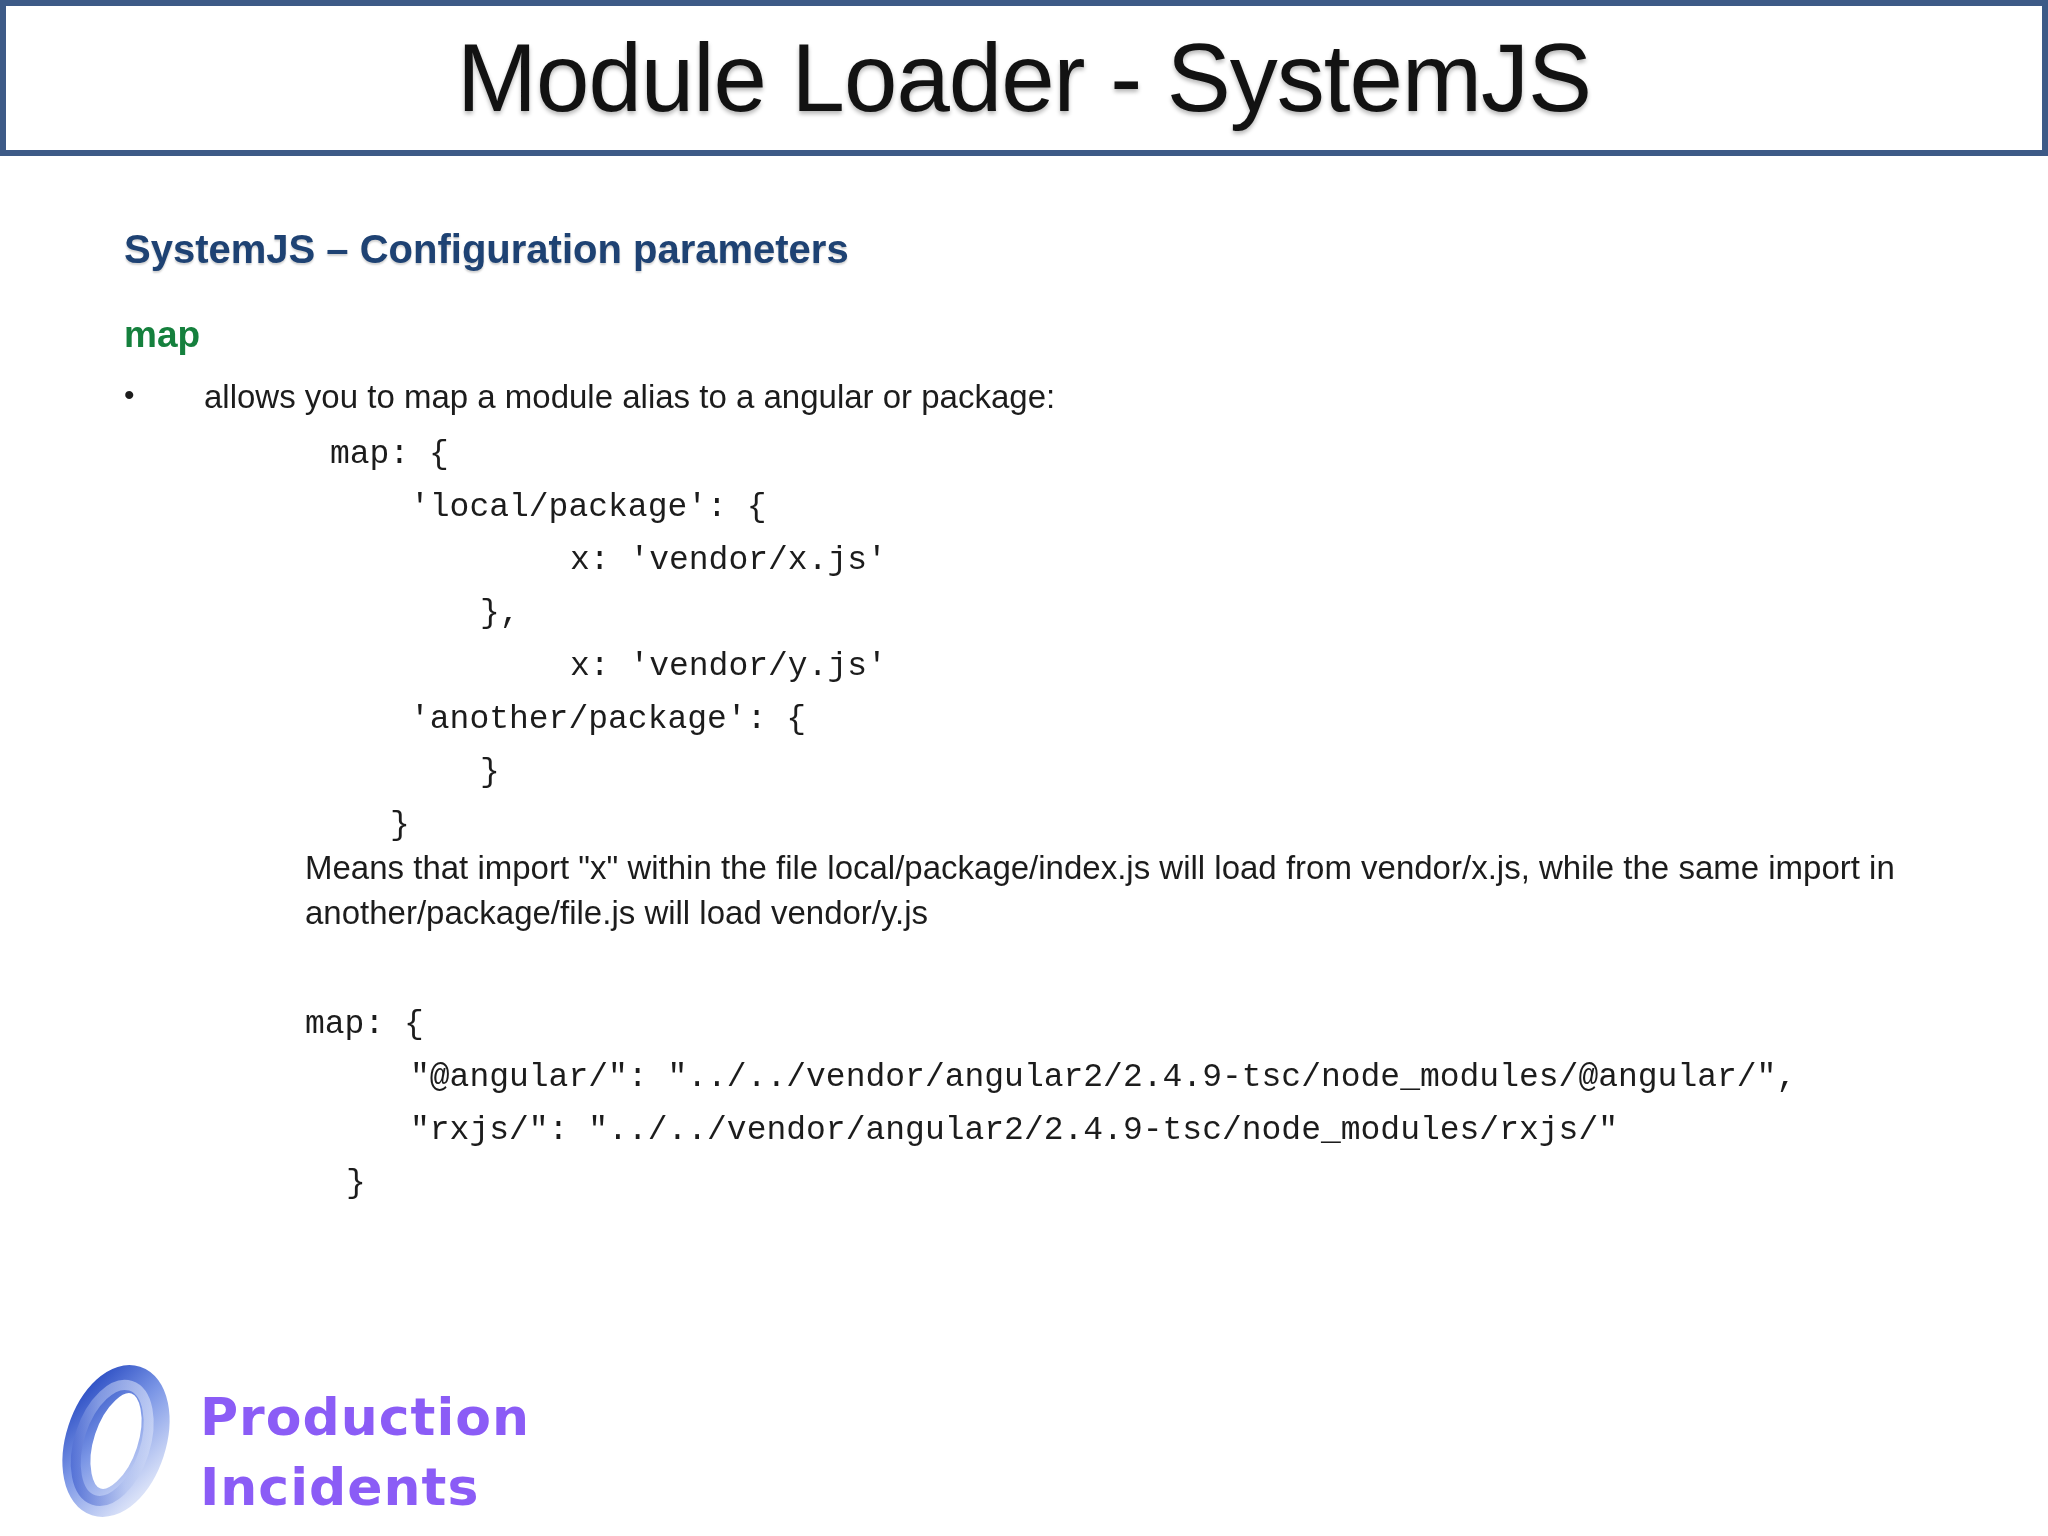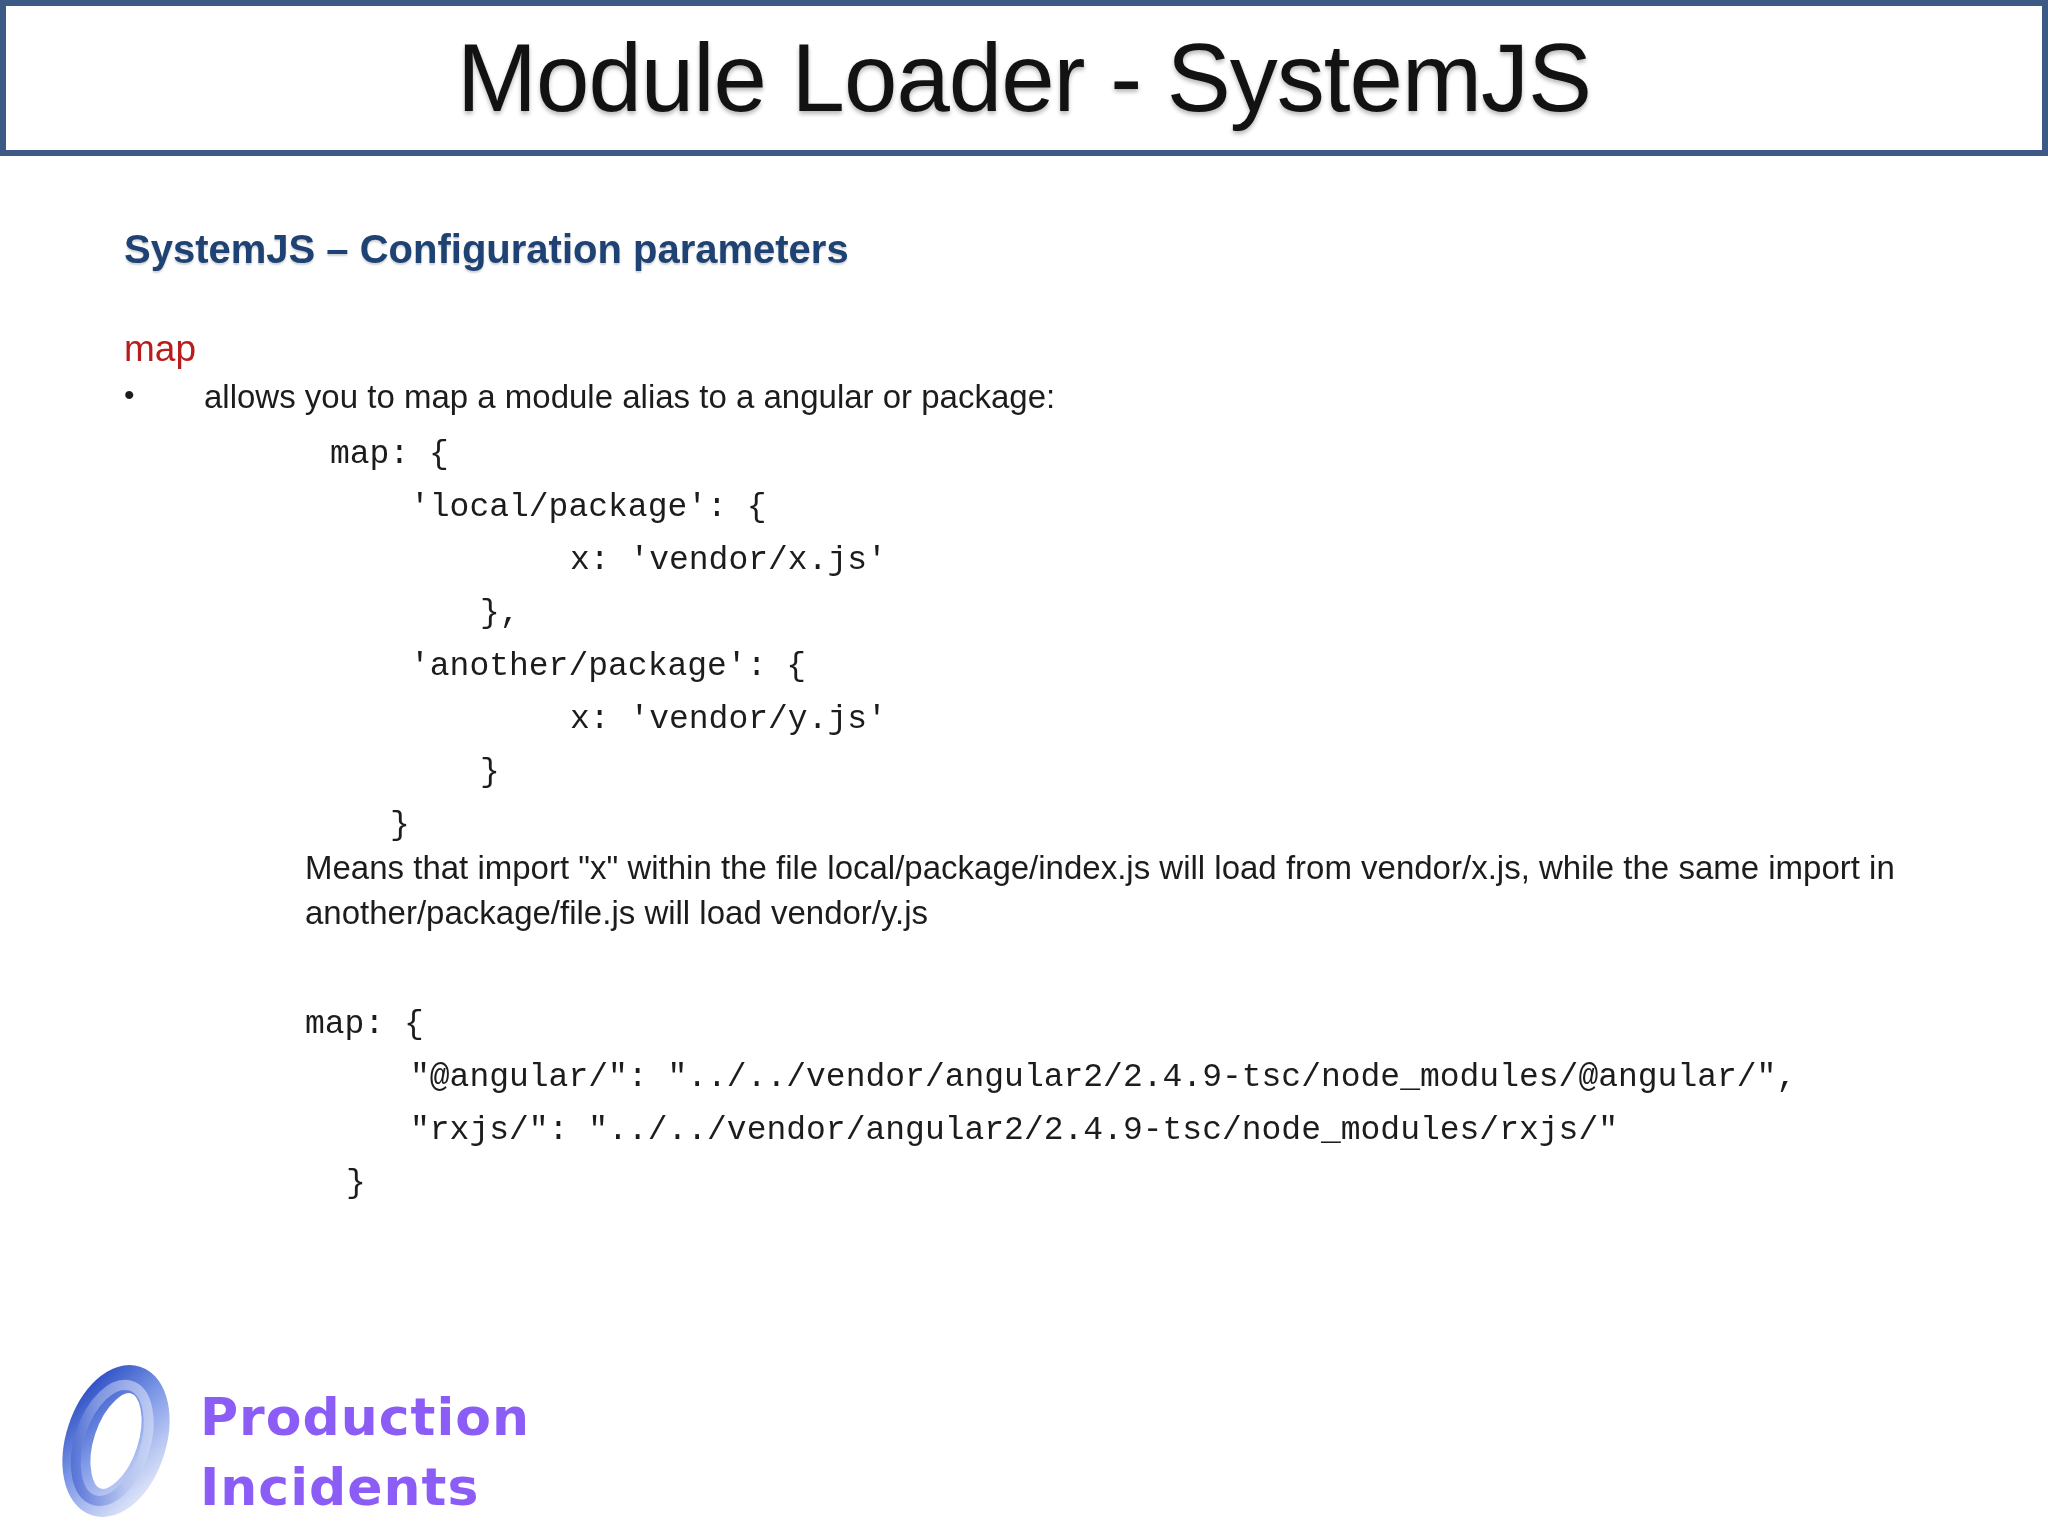--- a/index.html
+++ b/index.html
@@ -50,24 +50,24 @@
     font-size: 40px;
     font-weight: 700;
     color: #1e4273;
     text-shadow: 0 2px 2px rgba(0,0,0,0.18);
     margin-top: 24px;
   }
 
   .map-heading {
     position: absolute;
     left: 124px;
-    top: 328px;
+    top: 314px;
     font-size: 37px;
-    font-weight: 400;
-    color: #b91c1c;
+    font-weight: 700;
+    color: #15803d;
   }
 
   .bullet-row {
     position: absolute;
     left: 124px;
     top: 378px;
     font-size: 33px;
     display: flex;
   }
   .bullet-glyph { width: 80px; font-size: 30px; }
@@ -132,22 +132,22 @@
   <div class="bullet-row">
     <span class="bullet-glyph">•</span>
     <span>allows you to map a module alias to a angular or package:</span>
   </div>
 
   <div class="code-block code1">
     <div class="code-line c1-i0">map: {</div>
     <div class="code-line c1-i1">'local/package': {</div>
     <div class="code-line c1-i2">x: 'vendor/x.js'</div>
     <div class="code-line c1-i3">},</div>
+    <div class="code-line c1-i2">x: 'vendor/y.js'</div>
     <div class="code-line c1-i1">'another/package': {</div>
-    <div class="code-line c1-i2">x: 'vendor/y.js'</div>
     <div class="code-line c1-i3">}</div>
     <div class="code-line c1-i4">}</div>
   </div>
 
   <div class="explanation">Means that import "x" within the file local/package/index.js will load from vendor/x.js, while the same import in another/package/file.js will load vendor/y.js</div>
 
   <div class="code-block code2">
     <div class="code-line c2-i0">map: {</div>
     <div class="code-line c2-i1">"@angular/": "../../vendor/angular2/2.4.9-tsc/node_modules/@angular/",</div>
     <div class="code-line c2-i1">"rxjs/": "../../vendor/angular2/2.4.9-tsc/node_modules/rxjs/"</div>

